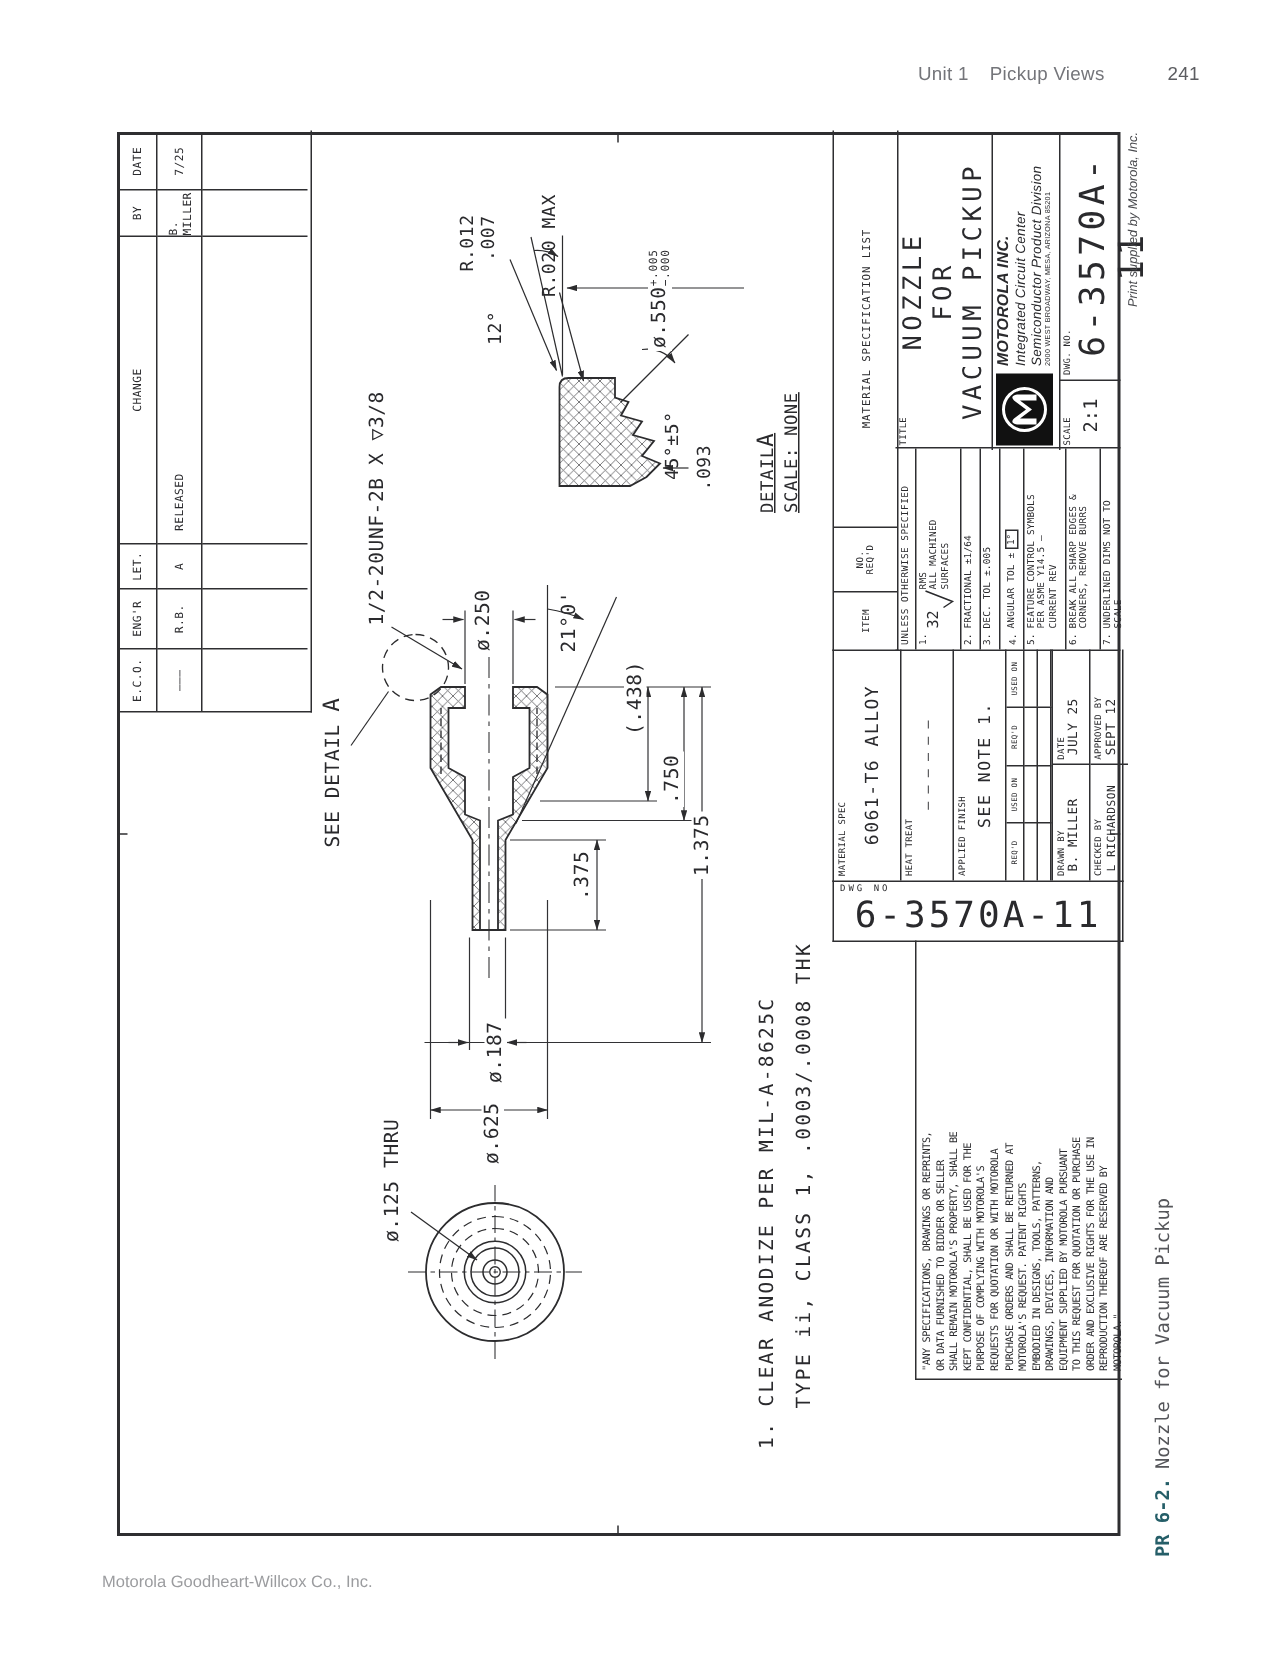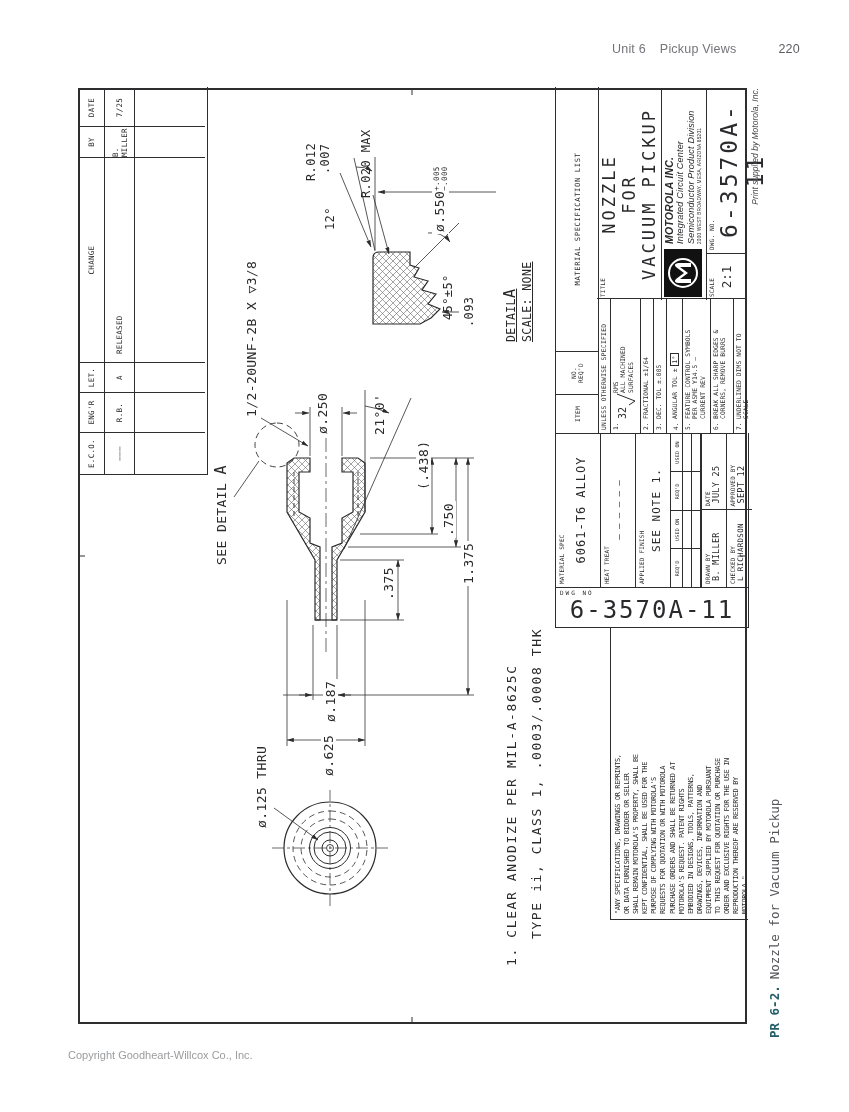--- a/index.html
+++ b/index.html
@@ -81,23 +81,23 @@
   .caption{position:absolute;top:689px;left:-14px;font-size:12.5px;white-space:nowrap;font-family:"Liberation Sans",sans-serif;}
   .caption .cl{font-weight:bold;color:#255e68;margin-right:6px;}
   .caption .ct{color:#55565a;}
   .detA{font-size:15px;}
   .und{text-decoration:underline;}
 </style>
 </head>
 <body>
 
 <div class="abs page-header">
-  <span>Unit 6</span><span class="sec">Pickup Views</span><span class="pg">220</span>
+  <span>Unit 1</span><span class="sec">Pickup Views</span><span class="pg">241</span>
 </div>
-<div class="abs copyright">Copyright Goodheart-Willcox Co., Inc.</div>
+<div class="abs copyright">Motorola Goodheart-Willcox Co., Inc.</div>
 
 <div class="abs rot dwg">
   <div class="abs frame"></div>
 
   <svg class="abs" style="left:0;top:0;" width="936" height="669" viewBox="0 0 936 669">
     <defs>
       <pattern id="xh" width="7" height="7" patternUnits="userSpaceOnUse">
         <path d="M0,0 L7,7 M7,0 L0,7" stroke="#5c5c5f" stroke-width="0.55"></path>
       </pattern>
       <marker id="ar" viewBox="0 0 10 6" refX="9.5" refY="3" markerWidth="9" markerHeight="5.4" orient="auto-start-reverse">

